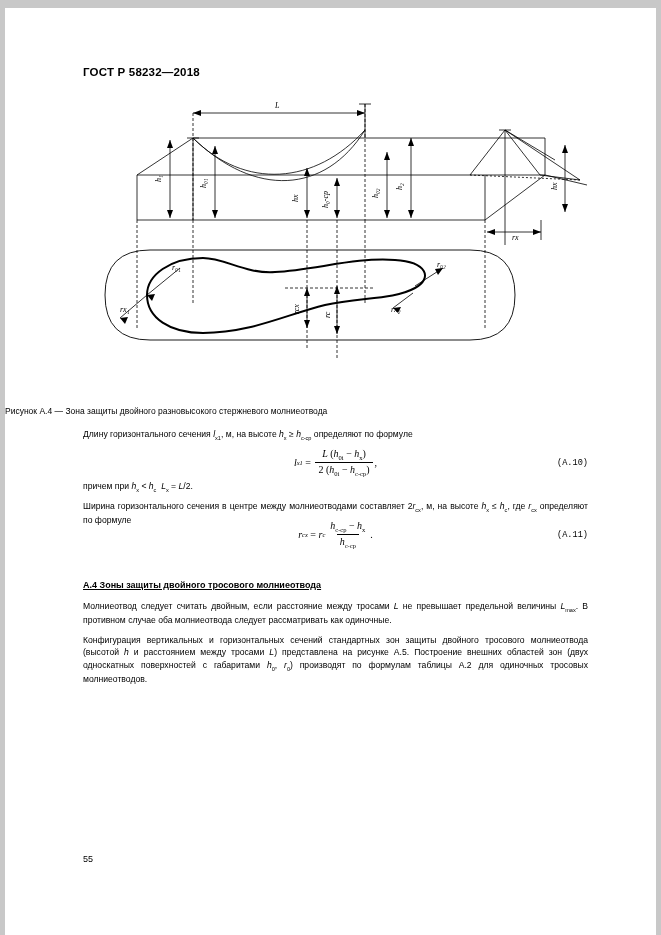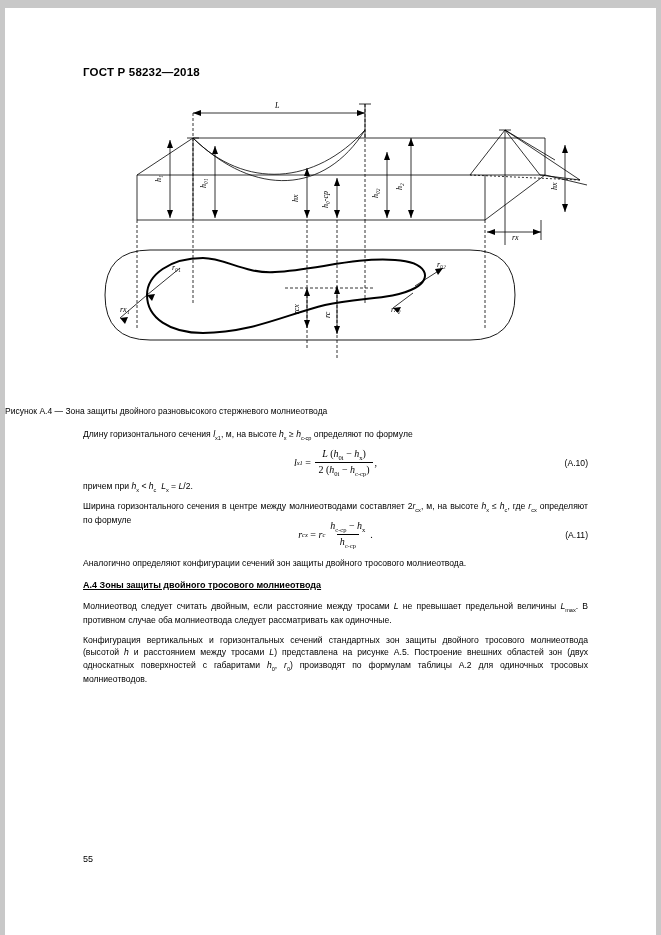--- a/index.html
+++ b/index.html
@@ -73,21 +73,21 @@
   .f2 { top: 512px; }
   .formula-row {
     display: flex;
     align-items: center;
     justify-content: center;
     position: relative;
   }
   .eqnum {
     position: absolute;
     right: 0;
-    font-family: Liberation Sans, sans-serif;
+    font-family: Liberation Mono, monospace;
     font-size: 8.6px;
   }
   .frac {
     display: inline-flex;
     flex-direction: column;
     align-items: center;
     vertical-align: middle;
     margin: 0 2px;
   }
   .frac .num { padding: 0 3px 1px 3px; }
@@ -253,21 +253,20 @@
     <div class="formula-row">
       <span class="it">r</span><span class="sub it">сx</span>&nbsp;=&nbsp;<span class="it">r</span><span class="sub it">с</span>
       <span class="frac">
         <span class="num"><span class="it">h</span><span class="sub">с-ср</span> − <span class="it">h</span><span class="sub">x</span></span>
         <span class="den"><span class="it">h</span><span class="sub">с-ср</span></span>
       </span>.
       <span class="eqnum">(А.11)</span>
     </div>
   </div>
 
-  <div class="body-text p4">Аналогично определяют конфигурации сечений зон защиты двойного тросового молниеотвода.</div>
 
   <div class="sec-head">А.4  Зоны защиты двойного тросового молниеотвода</div>
 
   <div class="body-text p5">
     Молниеотвод следует считать двойным, если расстояние между тросами <span class="it">L</span> не превышает предельной величины <span class="it">L</span><span class="sub">max</span>. В противном случае оба молниеотвода следует рассматривать как одиночные.
   </div>
 
   <div class="body-text p6">
     Конфигурация вертикальных и горизонтальных сечений стандартных зон защиты двойного тросового молниеотвода (высотой <span class="it">h</span> и расстоянием между тросами <span class="it">L</span>) представлена на рисунке А.5. Построение внешних областей зон (двух односкатных поверхностей с габаритами <span class="it">h</span><span class="sub">0</span>, <span class="it">r</span><span class="sub">0</span>) производят по формулам таблицы А.2 для одиночных тросовых молниеотводов.
   </div>

